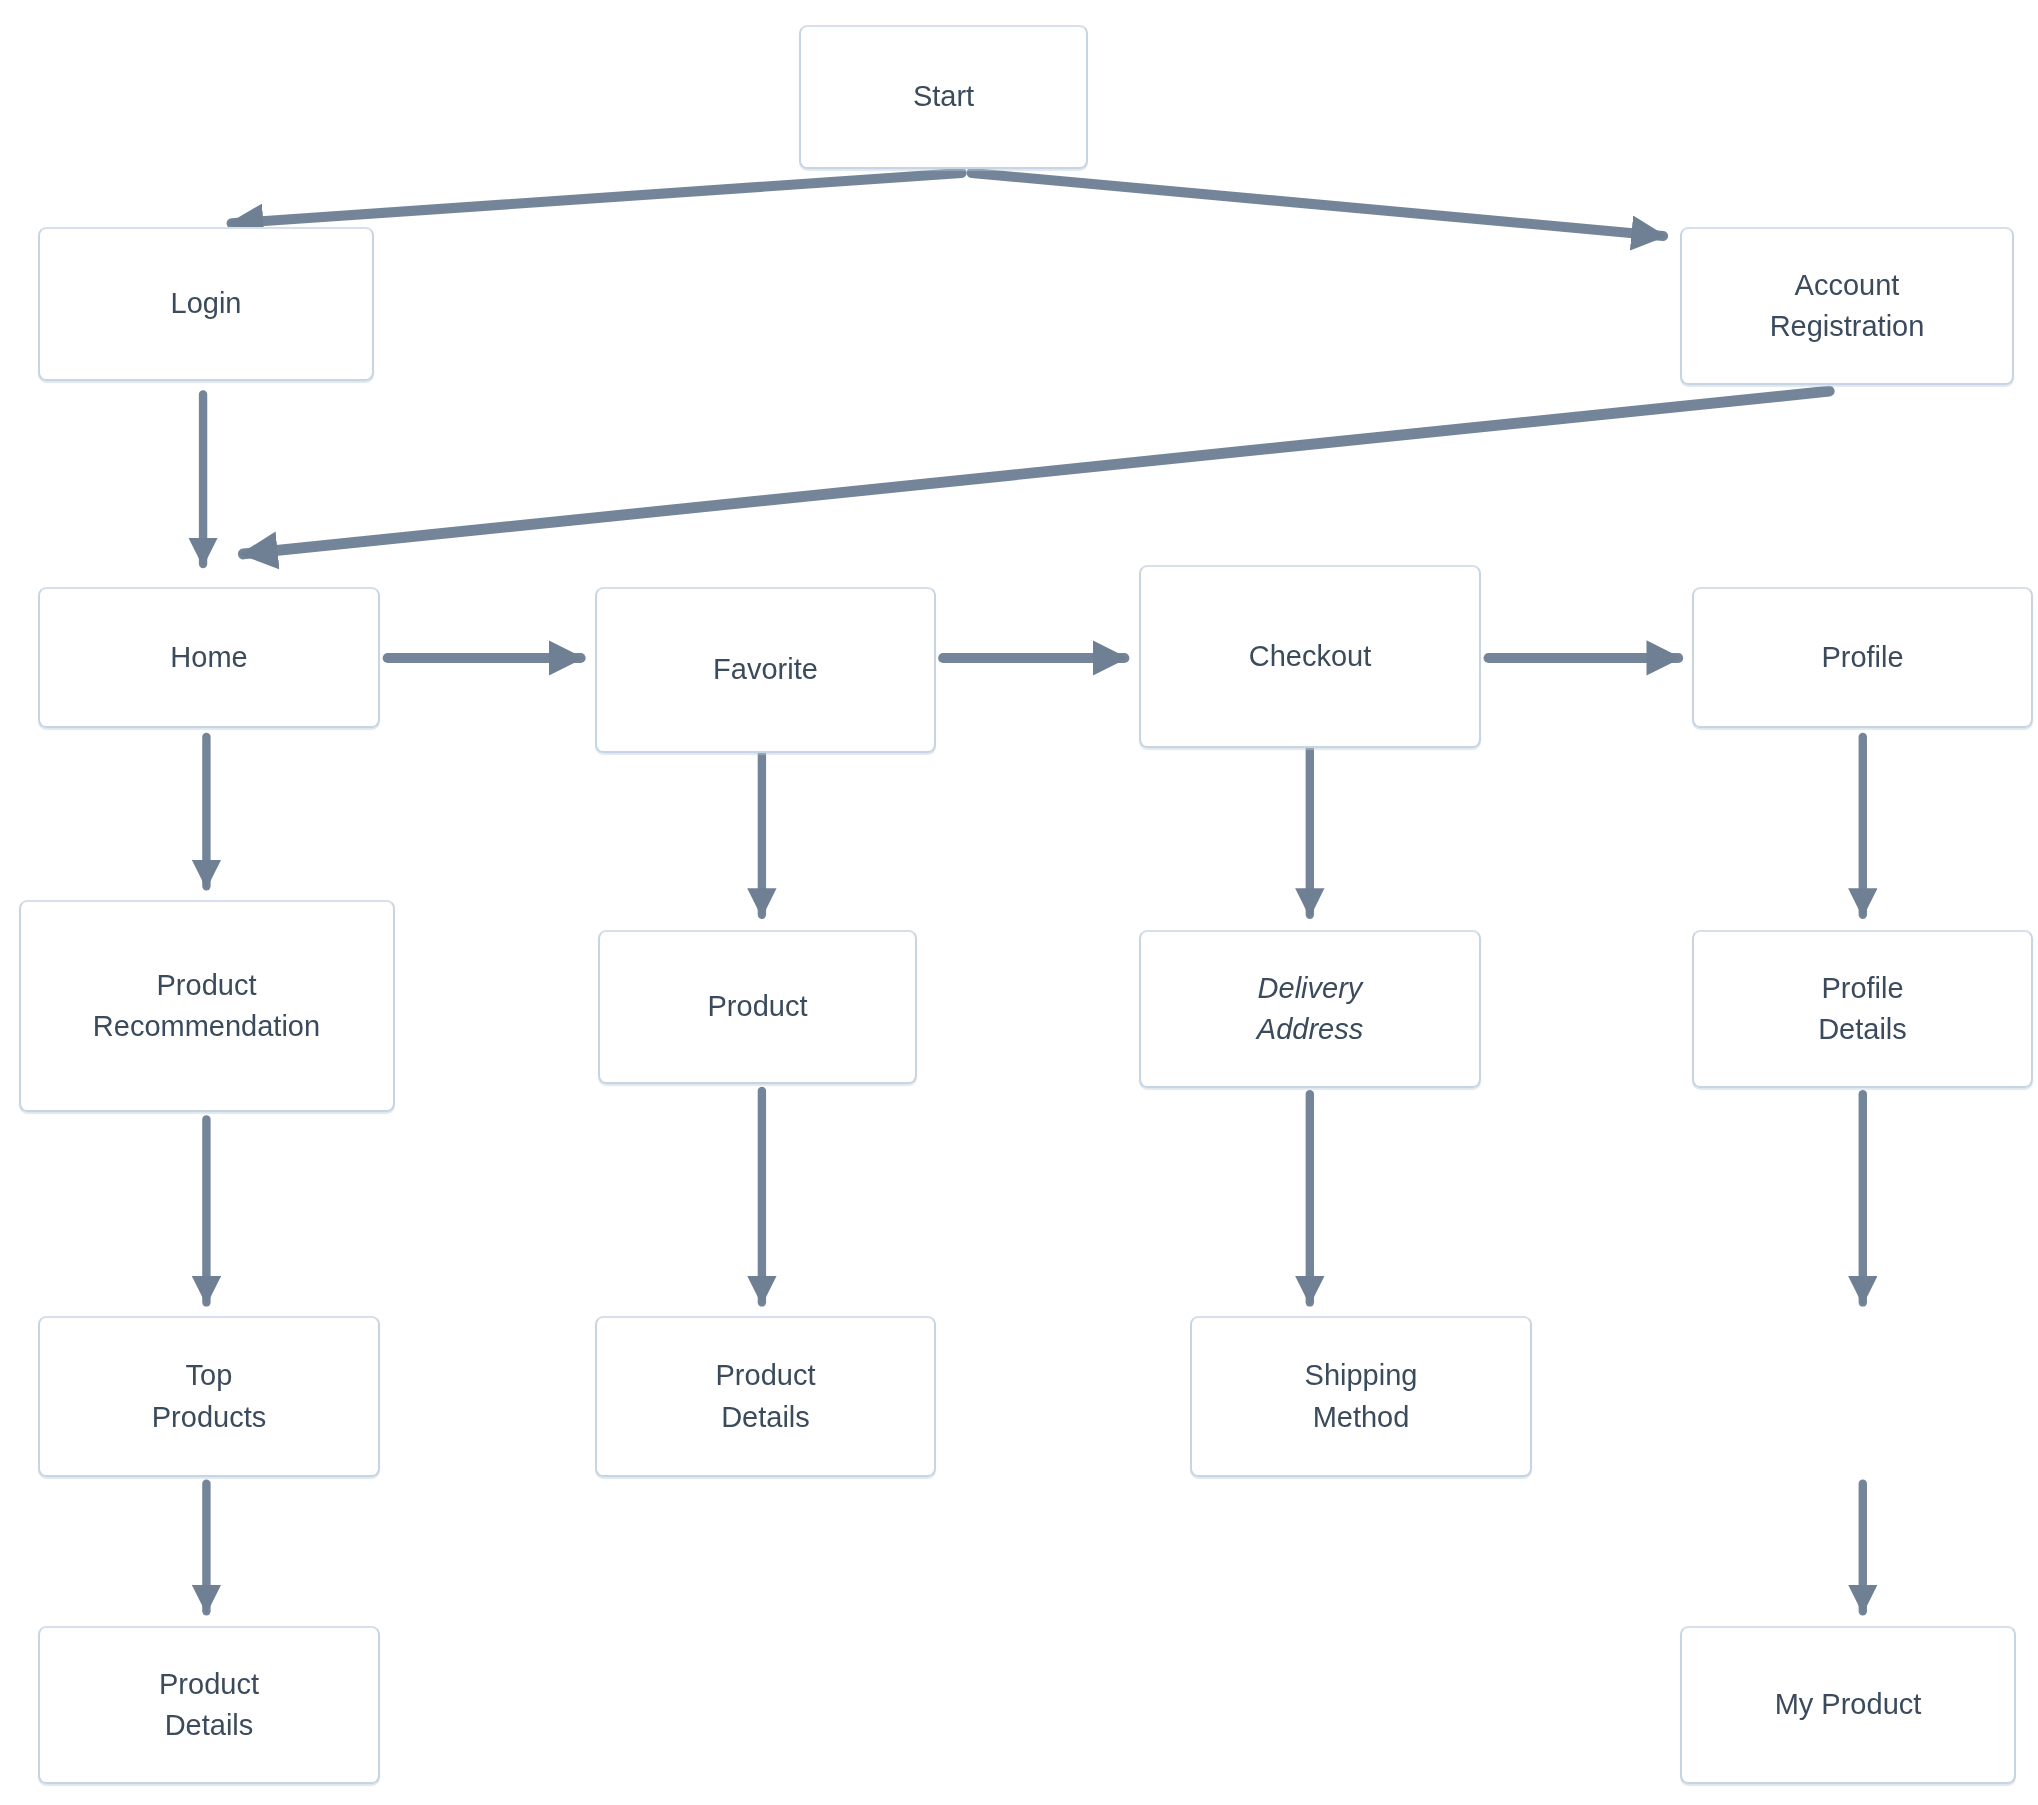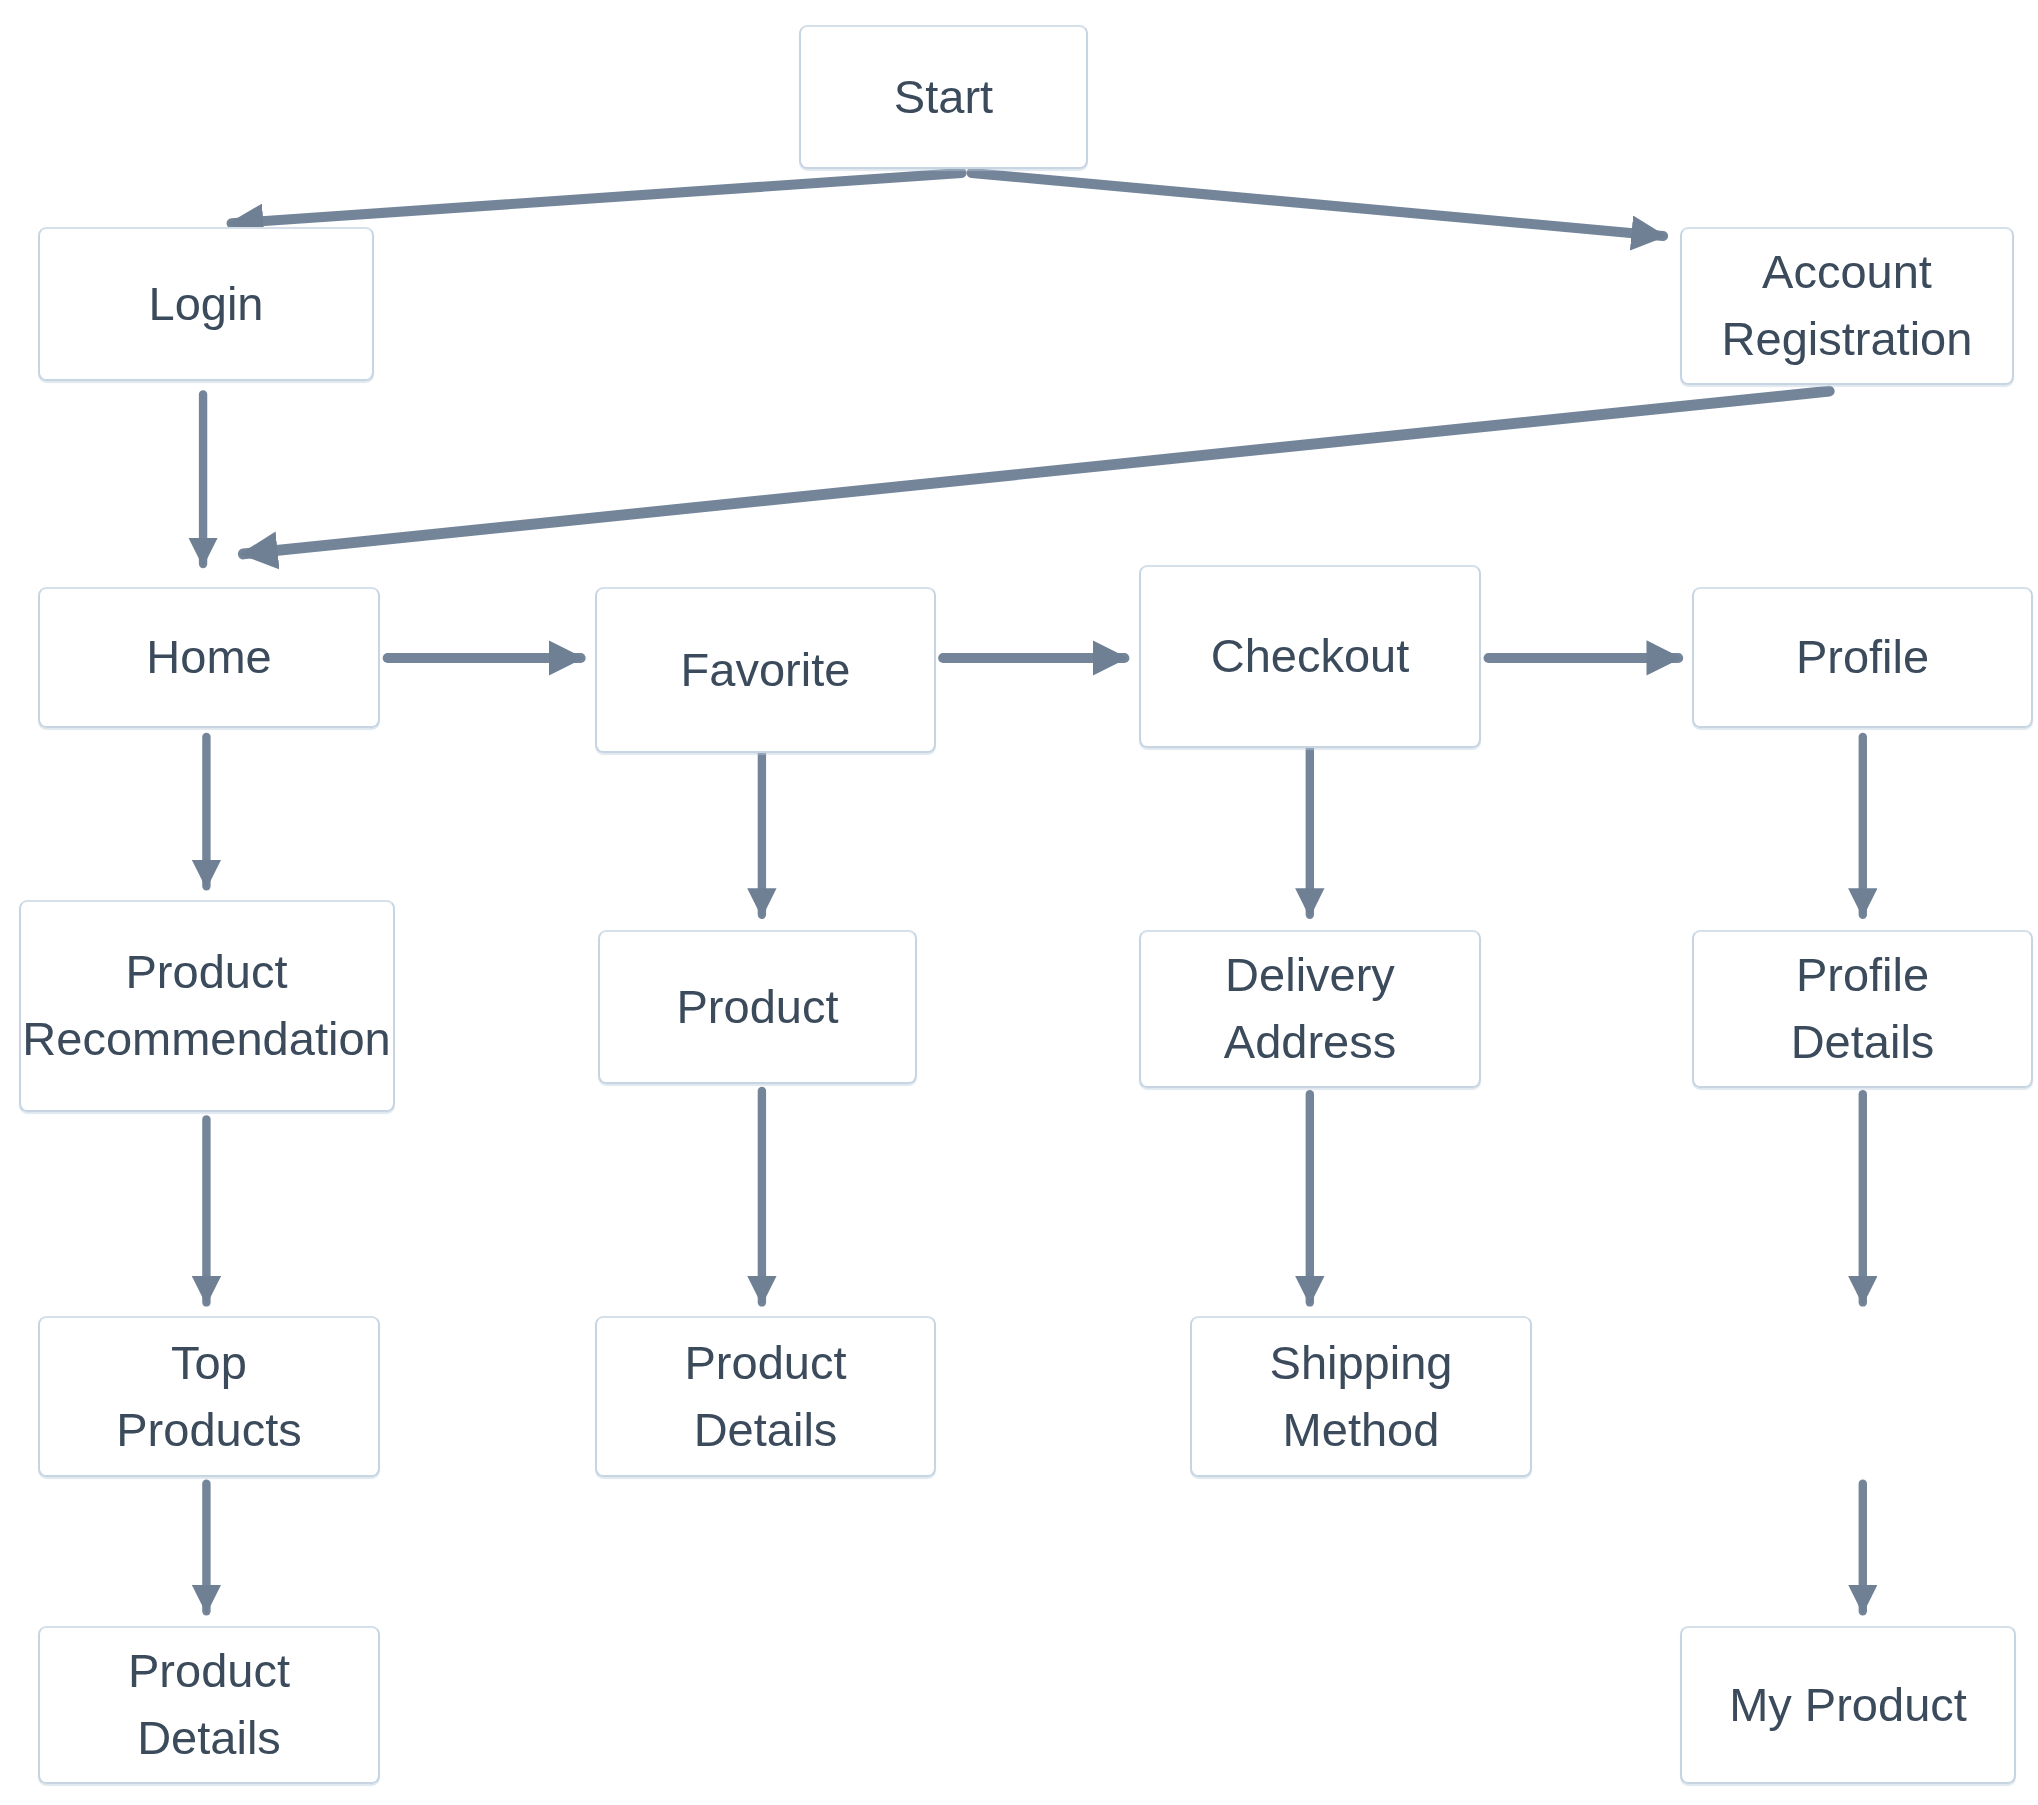--- a/index.html
+++ b/index.html
@@ -38,21 +38,21 @@
     border-radius: 8.4px;
     box-shadow: 0 1.7px 0.8px rgba(187, 203, 219, 0.45);
     display: flex;
     align-items: center;
     justify-content: center;
     text-align: center;
     z-index: 1;
   }
   .node .label {
     color: #3b4b5c;
-    font-size: 47px;
+    font-size: 29px;
     font-weight: 400;
     line-height: 1.42;
     white-space: pre-line;
   }
 </style>
 </head>
 <body>
 
 <div class="canvas">
 
@@ -117,21 +117,21 @@
 
   <div class="node" style="left:18.5px;   top:900px; width:376px; height:212px;">
     <span class="label">Product
 Recommendation</span>
   </div>
 
   <div class="node" style="left:598px;  top:930px; width:319px; height:154px;">
     <span class="label">Product</span>
   </div>
 
-  <div class="node" style="left:1139px; top:930px; width:342px; height:158px;">
+  <div class="node" style="left:1139px; top:930px; width:342px; height:158px;font-style:italic;">
     <span class="label">Delivery
 Address</span>
   </div>
 
   <div class="node" style="left:1692px; top:930px; width:341px; height:158px;">
     <span class="label">Profile
 Details</span>
   </div>
 
   <div class="node" style="left:38px;   top:1316px; width:342px; height:161px;">

